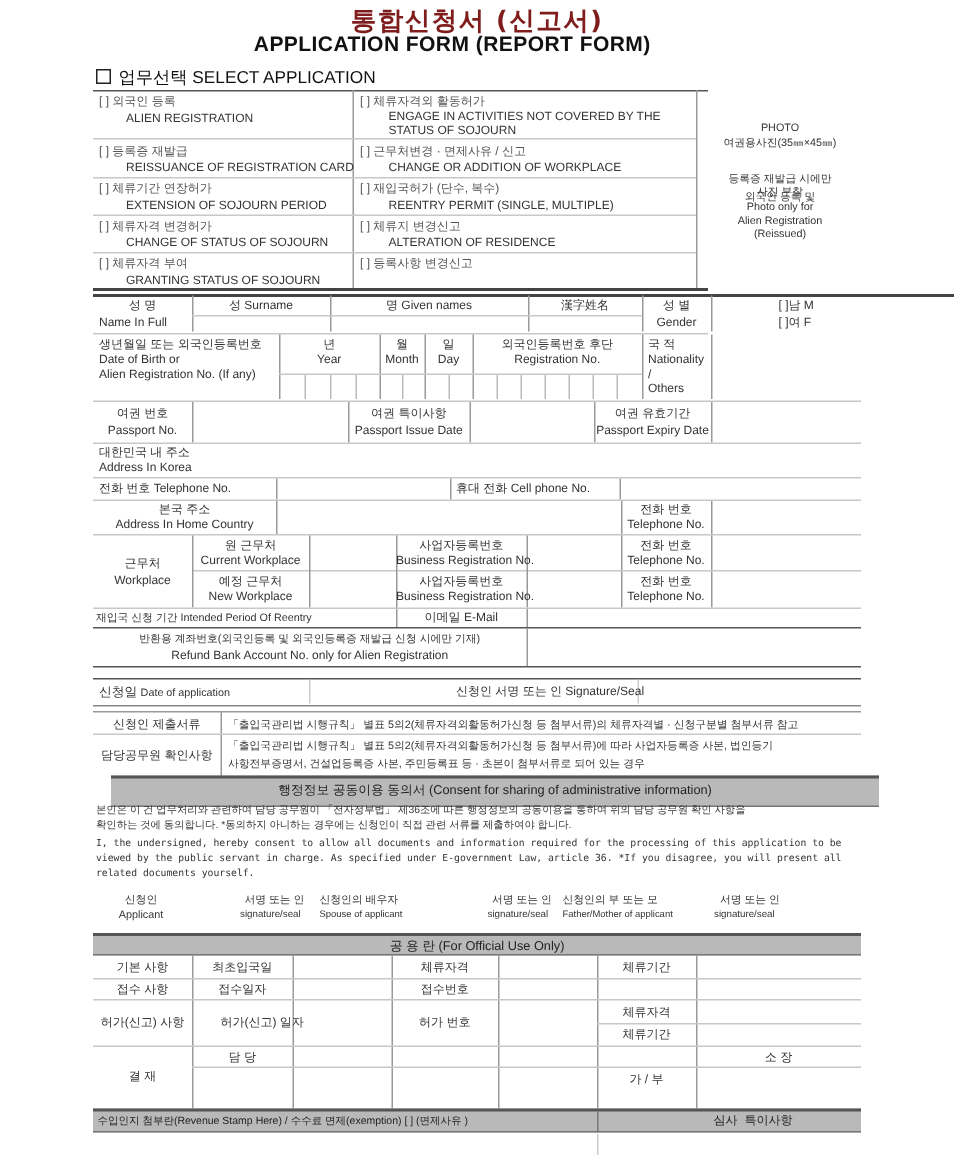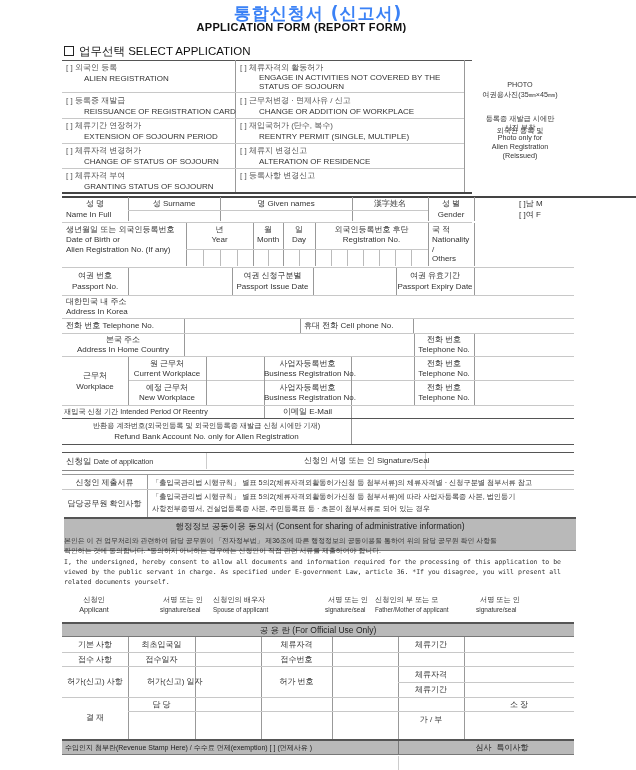--- a/index.html
+++ b/index.html
@@ -1,20 +1,20 @@
 <!DOCTYPE html>
 <html><head>
 <meta charset="utf-8">
 <style>
   * { box-sizing: border-box; margin: 0; padding: 0; }
   html, body { width: 636px; height: 770px; background: #ffffff; overflow: hidden; }
   body { font-family: "DejaVu Sans", sans-serif; color: #2a2a2a; position: relative; }
   .page { position: absolute; left: 0; top: 0; width: 636px; height: 770px; }
-  .title-ko { position: absolute; left: 0; width: 636px; top: 2px; text-align: center; font-size: 17px; font-weight: bold; color: #3b82f6; letter-spacing: 1px; }
-  .title-en { position: absolute; left: 0; width: 603px; top: 21px; text-align: center; font-size: 11px; font-weight: bold; color: #111; font-family: "Liberation Sans", sans-serif; letter-spacing: 0.3px; }
+  .title-ko { position: absolute; left: 0; width: 636px; top: 2px; text-align: center; font-size: 17px; font-weight: bold; color: #7f1d1d; letter-spacing: 1px; }
+  .title-en { position: absolute; left: 0; width: 603px; top: 21px; text-align: center; font-size: 14px; font-weight: bold; color: #111; font-family: "Liberation Sans", sans-serif; letter-spacing: 0.3px; }
   .sel-head { position: absolute; left: 64px; top: 44px; font-size: 11.5px; color: #111; font-family: "Liberation Sans", sans-serif; }
   .sel-head .box { display: inline-block; width: 10px; height: 10px; border: 1.3px solid #222; vertical-align: -1px; margin-right: 5px; }
   .hr { position: absolute; background: #555; height: 1px; }
   .hr.thick { height: 2px; background: #444; }
   .vr { position: absolute; background: #999; width: 1px; }
   .hl { position: absolute; background: #c8c8c8; height: 1px; }
   .t { position: absolute; font-size: 8px; line-height: 10px; color: #333; white-space: nowrap; font-family: "Liberation Sans", sans-serif; }
   .c { text-align: center; }
   .sm { font-size: 7.2px; line-height: 9px; }
   .cb { color: #555; }
@@ -136,21 +136,21 @@
 
   <div class="hl" style="left:62px;top:267px;width:512px;"></div>
   <div class="vr" style="left:128px;top:268px;height:27px;"></div>
   <div class="vr" style="left:232px;top:268px;height:27px;"></div>
   <div class="vr" style="left:313px;top:268px;height:27px;"></div>
   <div class="vr" style="left:396px;top:268px;height:27px;"></div>
   <div class="vr" style="left:474px;top:268px;height:27px;"></div>
   <div class="t c" style="left:62px;width:66px;top:271px;">여권 번호</div>
   <div class="t c" style="left:62px;width:66px;top:282px;">Passport No.</div>
   <div style="position:absolute;left:129px;top:268px;width:103px;height:27px;"></div>
-  <div class="t c" style="left:232px;width:81px;top:271px;">여권 신청구분별</div>
+  <div class="t c" style="left:232px;width:81px;top:271px;">여권 특이사항</div>
   <div class="t c" style="left:232px;width:81px;top:282px;">Passport Issue Date</div>
   <div style="position:absolute;left:314px;top:268px;width:82px;height:27px;"></div>
   <div class="t c" style="left:396px;width:78px;top:271px;">여권 유효기간</div>
   <div class="t c" style="left:396px;width:78px;top:282px;">Passport Expiry Date</div>
   <div style="position:absolute;left:475px;top:268px;width:100px;height:27px;"></div>
 
   <div class="hl" style="left:62px;top:295px;width:512px;"></div>
   <div class="t" style="left:66px;top:297px;">대한민국 내 주소</div>
   <div class="t" style="left:66px;top:307px;">Address In Korea</div>
   <div style="position:absolute;left:130px;top:296px;width:444px;height:22px;"></div>
@@ -227,21 +227,21 @@
 
   <div class="hl" style="left:62px;top:474px;width:512px;background:#999;"></div>
   <div class="vr" style="left:147px;top:474px;height:44px;"></div>
   <div class="t c" style="left:62px;width:85px;top:478px;">신청인 제출서류</div>
   <div class="t sm" style="left:152px;top:478px;">「출입국관리법 시행규칙」 별표 5의2(체류자격외활동허가신청 등 첨부서류)의 체류자격별 · 신청구분별 첨부서류 참고</div>
   <div class="hl" style="left:62px;top:489px;width:512px;"></div>
   <div class="t c" style="left:62px;width:85px;top:499px;">담당공무원 확인사항</div>
   <div class="t sm" style="left:152px;top:492px;">「출입국관리법 시행규칙」 별표 5의2(체류자격외활동허가신청 등 첨부서류)에 따라 사업자등록증 사본, 법인등기</div>
   <div class="t sm" style="left:152px;top:504px;">사항전부증명서, 건설업등록증 사본, 주민등록표 등 · 초본이 첨부서류로 되어 있는 경우</div>
 
-  <div class="bar" style="left:64px;top:517px;width:512px;height:34px;">
+  <div class="bar" style="left:74px;top:517px;width:512px;height:21px;">
     <div class="t c" style="left:0;width:512px;top:2px;font-size:8.5px;color:#222;">행정정보 공동이용 동의서 (Consent for sharing of administrative information)</div>
   </div>
   <div class="t sm" style="left:64px;top:536px;font-size:6.9px;">본인은 이 건 업무처리와 관련하여 담당 공무원이 「전자정부법」 제36조에 따른 행정정보의 공동이용을 통하여 위의 담당 공무원 확인 사항을</div>
   <div class="t sm" style="left:64px;top:546px;font-size:6.9px;">확인하는 것에 동의합니다.      *동의하지 아니하는 경우에는 신청인이 직접 관련 서류를 제출하여야 합니다.</div>
   <div class="t mono" style="left:64px;top:557px;font-size:6.5px;">I, the undersigned, hereby consent to allow all documents and information required for the processing of this application to be</div>
   <div class="t mono" style="left:64px;top:567px;font-size:6.5px;">viewed by the public servant in charge. As specified under E-government Law, article 36.  *If you disagree, you will present all</div>
   <div class="t mono" style="left:64px;top:577px;font-size:6.5px;">related documents yourself.</div>
 
   <div class="t c sm" style="left:64px;width:60px;top:595px;">신청인</div>
   <div class="t c sm" style="left:64px;width:60px;top:605px;">Applicant</div>

